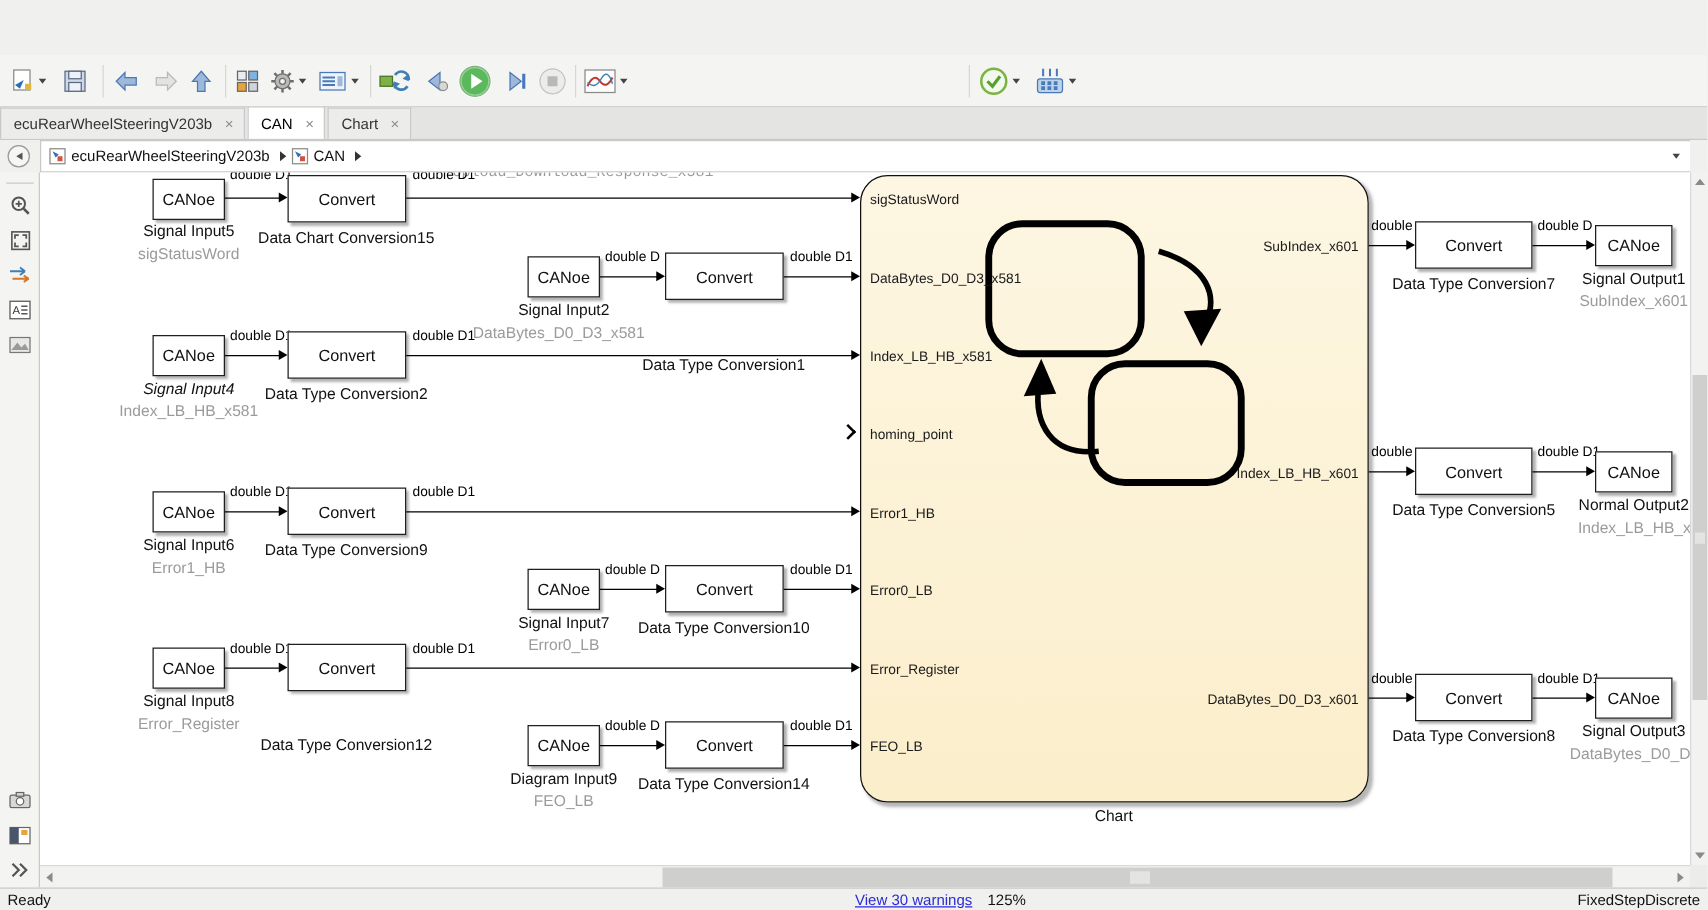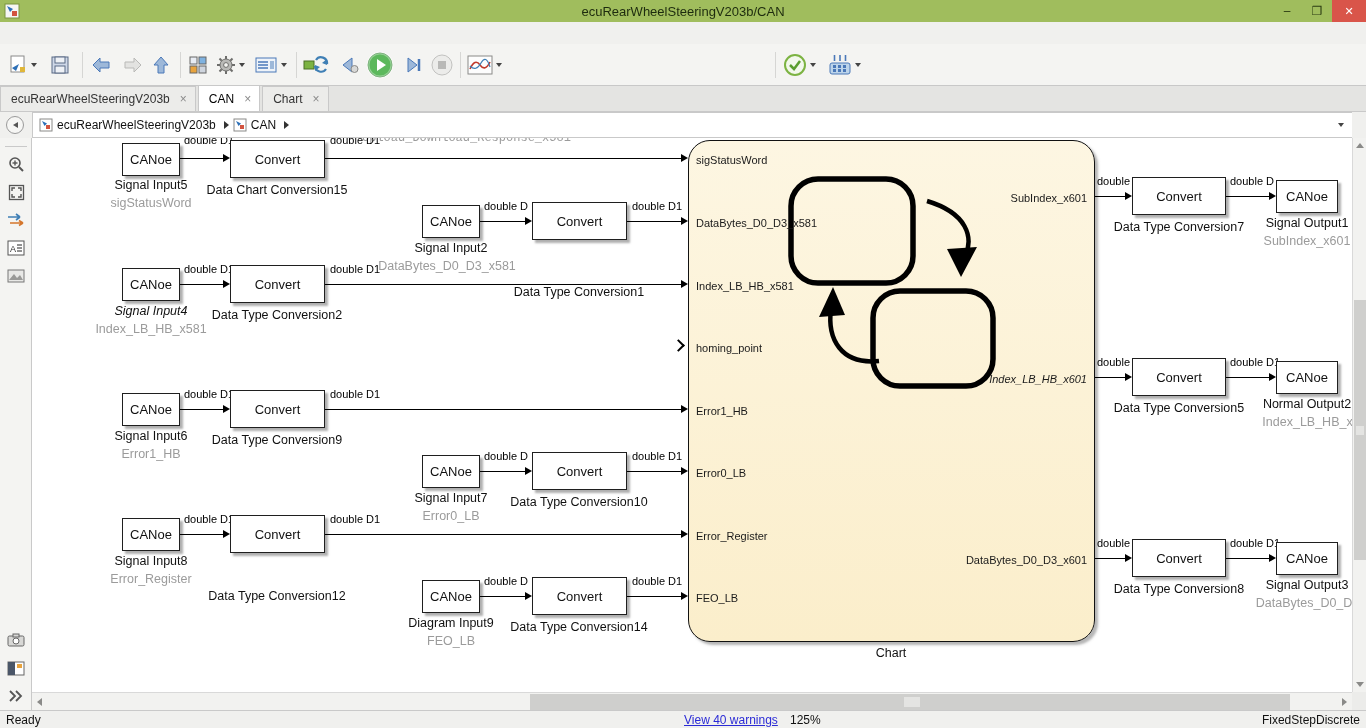--- a/index.html
+++ b/index.html
@@ -79,31 +79,20 @@
   #status-ready { position:absolute; left:6px; top:2px; }
   #status-warn { position:absolute; left:684px; top:2px; color:#2b2bd6; text-decoration:underline; }
   #status-zoom { position:absolute; left:790px; top:2px; }
   #status-solver { position:absolute; right:6px; top:2px; }
 </style>
 </head>
 <body>
 
 <div id="app">
 
-  <div id="titlebar">
-    <svg class="sl-logo" viewBox="0 0 16 16">
-      <rect x="1" y="1" width="14" height="14" fill="#f6f6f4" stroke="#7a9440" stroke-width="1"></rect>
-      <path d="M3 3 L9 6 L6 9 Z" fill="#2c6fb7"></path>
-      <rect x="8" y="8" width="5" height="5" fill="#d2533f"></rect>
-    </svg>
-    <div class="title">ecuRearWheelSteeringV203b/CAN</div>
-    <div class="win-btn" id="btn-min">–</div>
-    <div class="win-btn" id="btn-restore">❐</div>
-    <div class="win-btn" id="btn-close">✕</div>
-  </div>
 
 
   <div id="toolbar">
     <div class="tb" style="left:8px;">
       <svg width="20" height="22" viewBox="0 0 20 22">
         <rect x="3" y="2" width="13" height="16" fill="#fff" stroke="#8a8a8a"></rect>
         <path d="M4 14 L11 10 L8 17 Z" fill="#2c6fb7"></path>
         <rect x="12" y="13" width="5" height="5" fill="#e0b73a"></rect>
       </svg>
       <span class="caret"></span>
@@ -439,21 +428,21 @@
       </svg>
       <div class="port-in" style="top:13px;">sigStatusWord</div>
       <div class="port-in" style="top:76px;">DataBytes_D0_D3_x581</div>
       <div class="port-in" style="top:139px;">Index_LB_HB_x581</div>
       <div class="port-in" style="top:201px;">homing_point</div>
       <div class="port-in" style="top:264px;">Error1_HB</div>
       <div class="port-in" style="top:326px;">Error0_LB</div>
       <div class="port-in" style="top:389px;">Error_Register</div>
       <div class="port-in" style="top:451px;">FEO_LB</div>
       <div class="port-out" style="top:51px;">SubIndex_x601</div>
-      <div class="port-out" style="top:232px;font-style:italic;">Index_LB_HB_x601</div>
+      <div class="port-out" style="top:232px;">Index_LB_HB_x601</div>
       <div class="port-out" style="top:413px;">DataBytes_D0_D3_x601</div>
     </div>
     <div id="chart-caption">Chart</div>
 
     <div class="open-chevron" style="left:642px; top:203px;"></div>
 
     <div class="wire" style="left:1063px; top:58px; width:31px;"></div>
     <div class="arr-r" style="left:1093px; top:54px;"></div>
     <div class="wire-label" style="left:1065px; top:37px;">double</div>
     <div class="block" style="left:1100px; top:39px; width:94px; height:38px;">Convert</div>
@@ -500,18 +489,18 @@
   <div id="hscroll">
     <span class="scroll-arr" style="left:5px; top:5px; border-top:4px solid transparent; border-bottom:4px solid transparent; border-right:5px solid #8a8a88;"></span>
     <div class="thumb"></div>
     <div class="grip-h"></div>
     <span class="scroll-arr" style="right:5px; top:5px; border-top:4px solid transparent; border-bottom:4px solid transparent; border-left:5px solid #8a8a88;"></span>
   </div>
   <div id="corner"></div>
 
   <div id="statusbar">
     <span id="status-ready">Ready</span>
-    <span id="status-warn">View 40 warnings</span>
+    <span id="status-warn">View 30 warnings</span>
     <span id="status-zoom">125%</span>
     <span id="status-solver">FixedStepDiscrete</span>
   </div>
 
 </div>
 
 </body></html>

